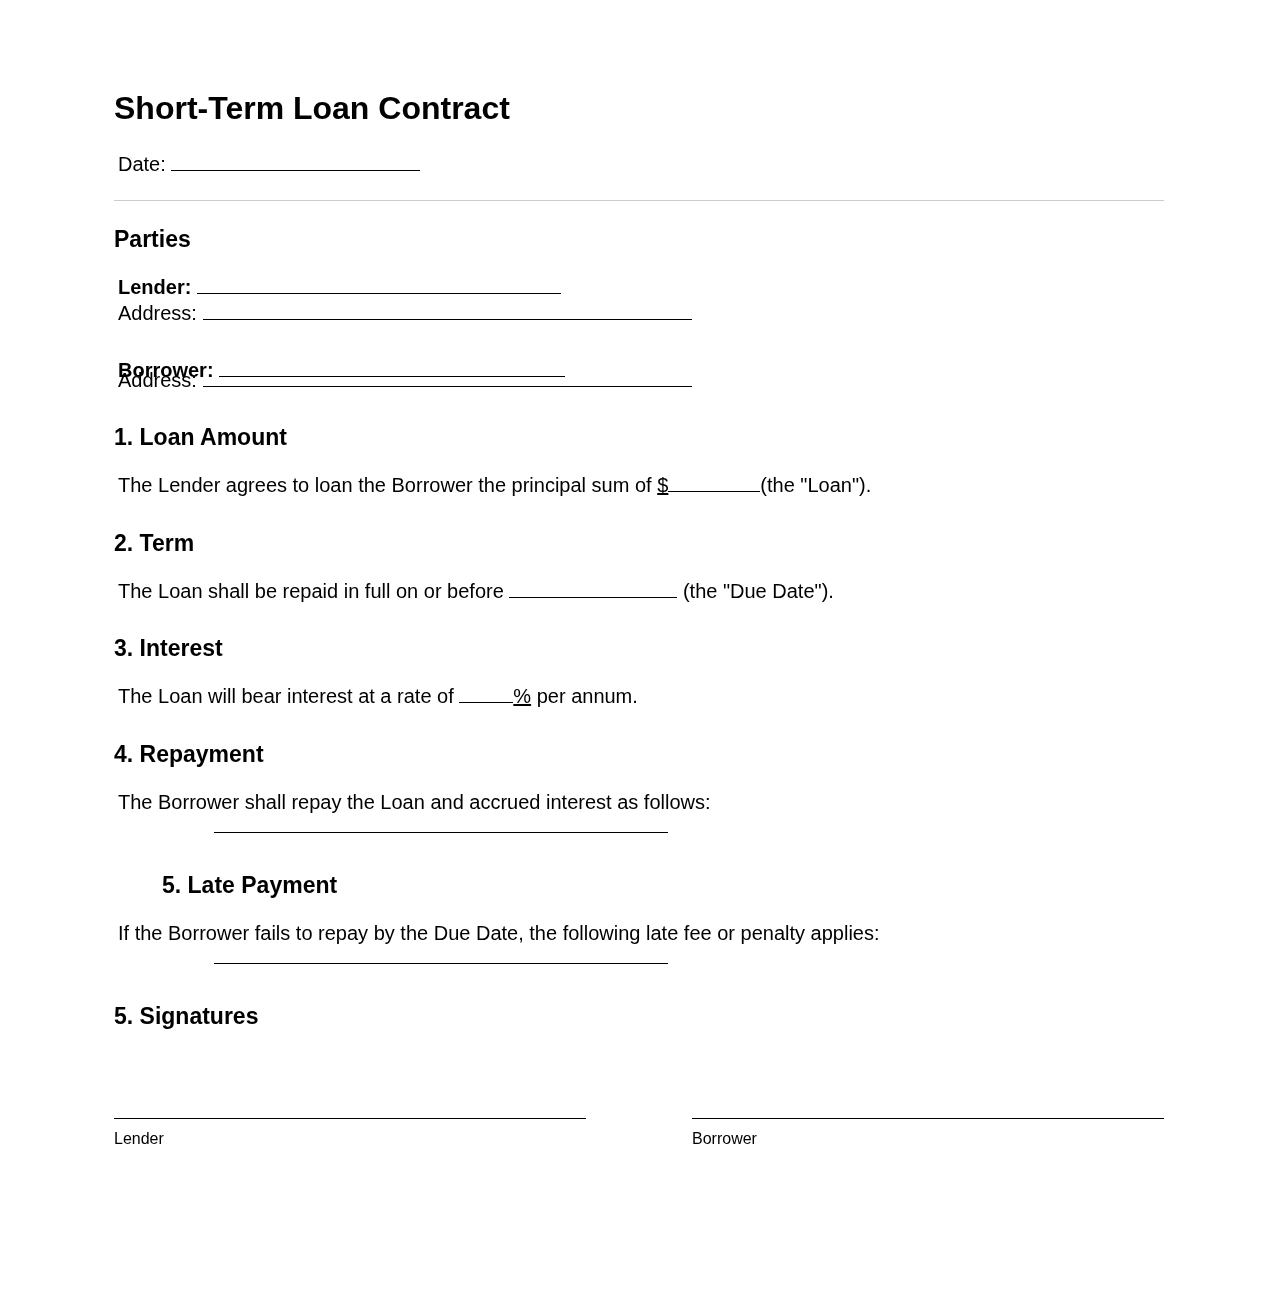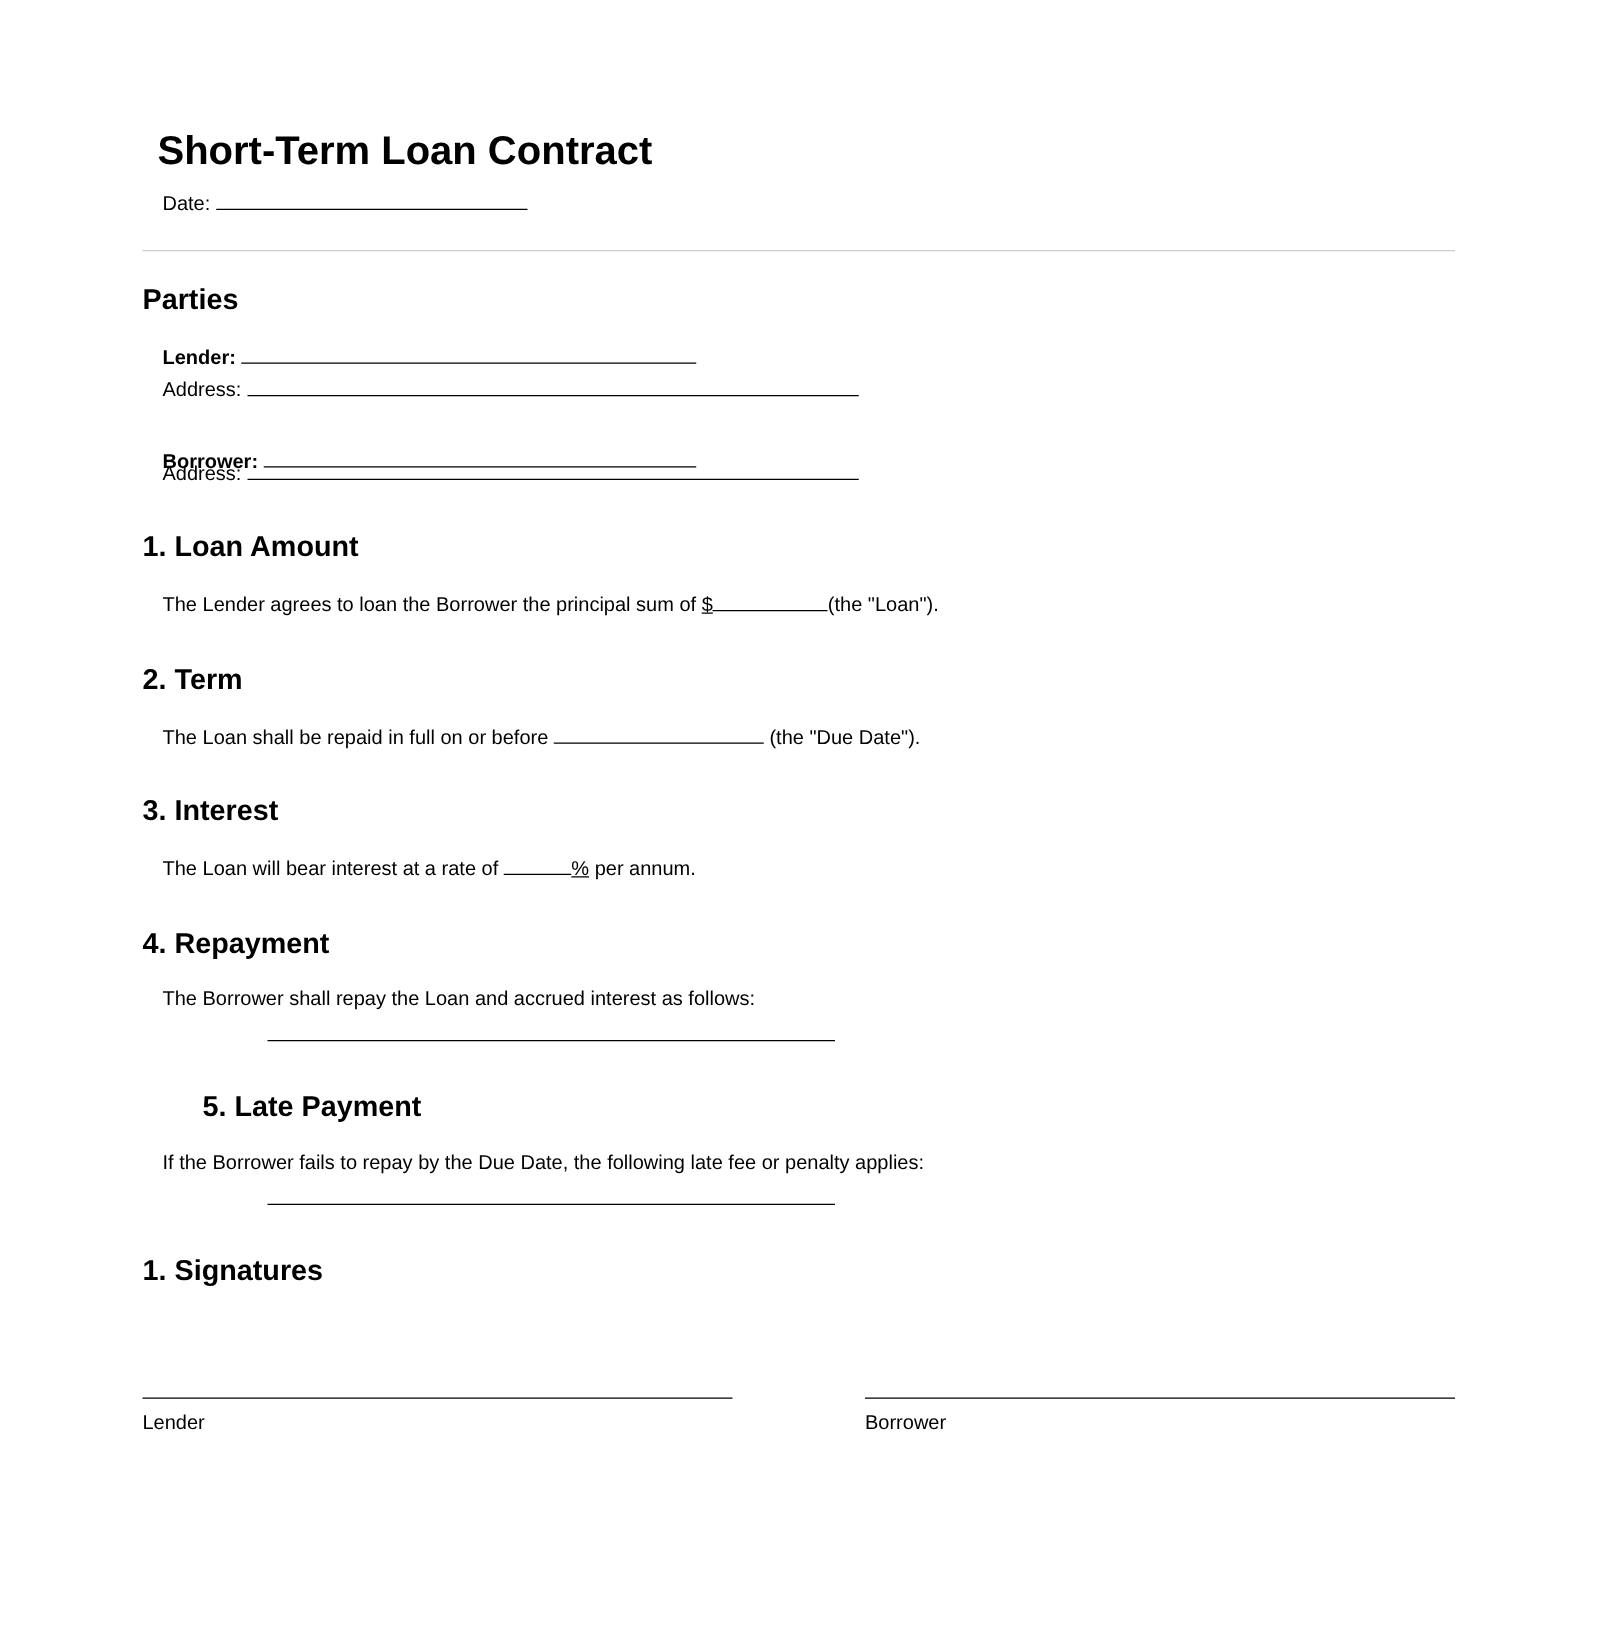--- a/index.html
+++ b/index.html
@@ -1,22 +1,22 @@
 <!DOCTYPE html>
 <html><head>
   <meta charset="utf-8">
   <style>
     html, body { margin: 0; padding: 0; background: #ffffff; }
     body {
       width: 1278px; height: 1300px; position: relative; overflow: hidden;
       font-family: "Liberation Sans", sans-serif; color: #000;
     }
     .page { position: absolute; left: 114px; top: 0; width: 1050px; }
-    .title { position: absolute; top: 90px; left: 0; font-size: 32px; font-weight: bold; margin: 12px; white-space: nowrap; }
-    .line-text { position: absolute; left: 16px; font-size: 16px; white-space: nowrap; }
+    .title { position: absolute; top: 90px; left: 0; font-size: 32px; font-weight: bold; margin: 0; white-space: nowrap; }
+    .line-text { position: absolute; left: 4px; font-size: 20px; white-space: nowrap; }
     .blank { display: inline-block; border-bottom: 1.5px solid #000; vertical-align: baseline; height: 14px; }
     .hr { position: absolute; left: 0; top: 200px; width: 1050px; height: 1px; background: #cccccc; }
     .h2 { position: absolute; left: 0; font-size: 23px; font-weight: bold; margin: 0; white-space: nowrap; }
     .b { font-weight: bold; }
     .u { text-decoration: underline; }
     .freeline { position: absolute; left: 100px; width: 454px; height: 0; border-top: 1px solid #000; }
     .sigline { position: absolute; top: 1118px; width: 472px; height: 0; border-top: 1.5px solid #000; }
     .siglabel { position: absolute; top: 1130px; font-size: 16px; }
   </style>
 </head>
@@ -68,19 +68,19 @@
   </div>
 
   <h2 class="h2" style="top:741px;">4. Repayment</h2>
   <div class="line-text" style="top:791px;">The Borrower shall repay the Loan and accrued interest as follows:</div>
   <div class="freeline" style="top:832px;"></div>
 
   <h2 class="h2" style="top:872px;margin-left:48px;">5. Late Payment</h2>
   <div class="line-text" style="top:922px;">If the Borrower fails to repay by the Due Date, the following late fee or penalty applies:</div>
   <div class="freeline" style="top:963px;"></div>
 
-  <h2 class="h2" style="top:1003px;">1. Signatures</h2>
+  <h2 class="h2" style="top:1003px;">5. Signatures</h2>
 
   <div class="sigline" style="left:0;"></div>
   <div class="siglabel" style="left:0;">Lender</div>
   <div class="sigline" style="left:578px;"></div>
   <div class="siglabel" style="left:578px;">Borrower</div>
 </div>
 
 </body></html>

